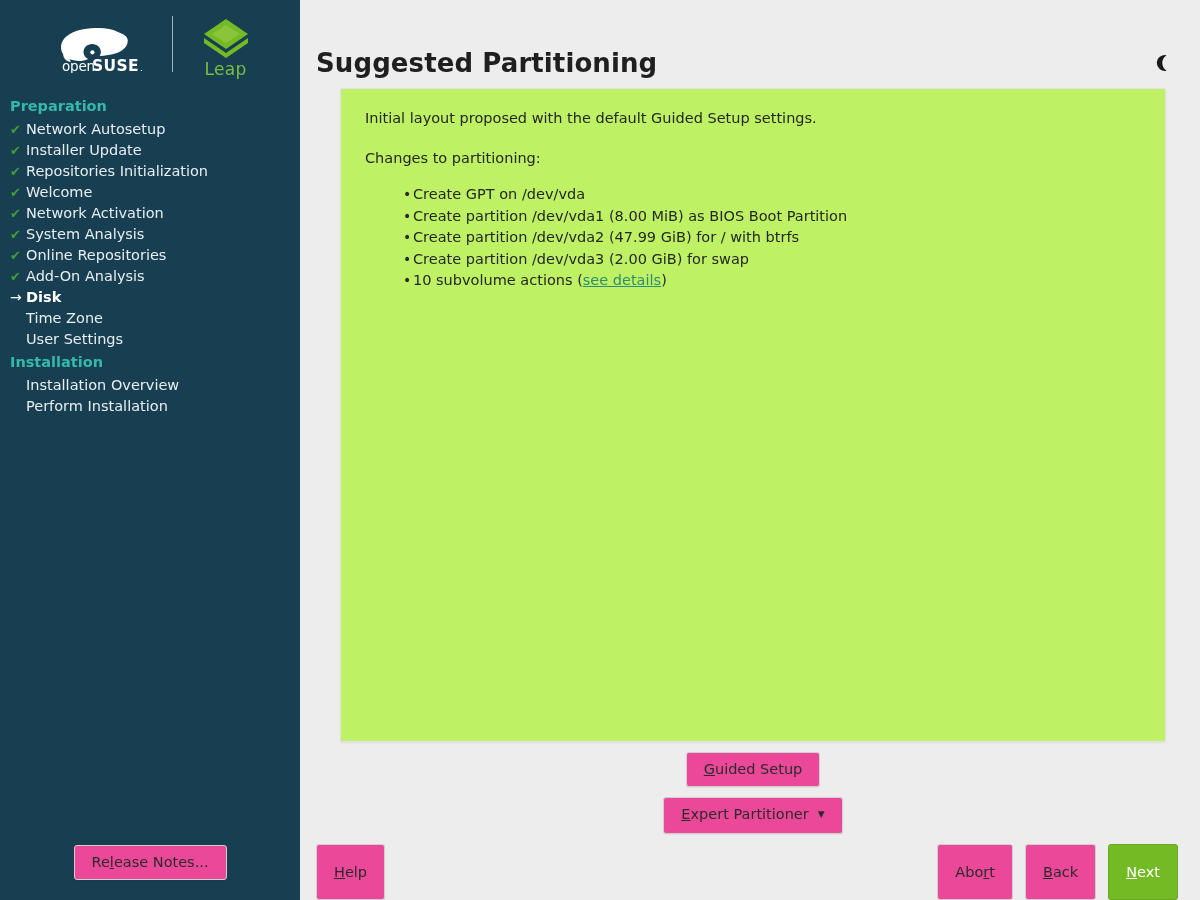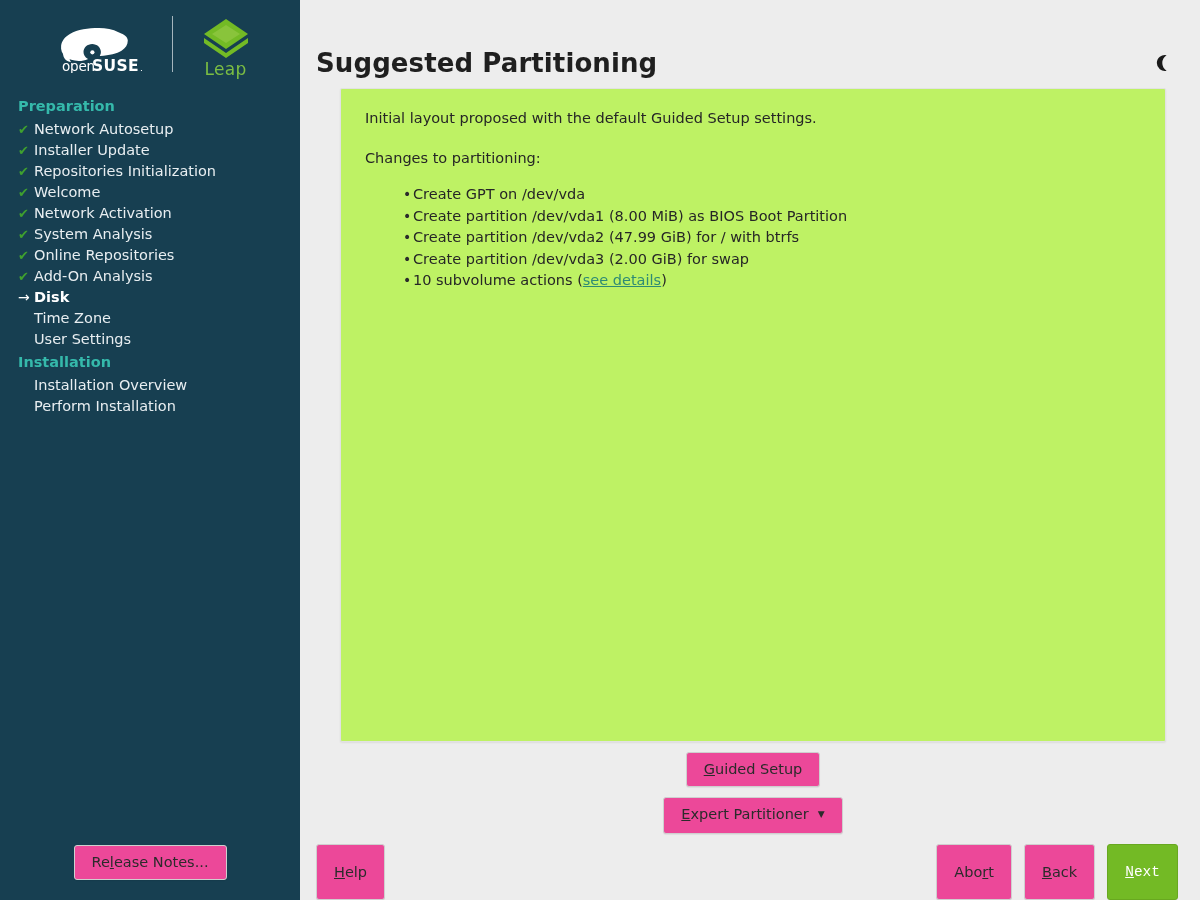--- a/index.html
+++ b/index.html
@@ -26,21 +26,21 @@
   .brand-div {
     width: 1px; height: 56px; background: #d6dde1; opacity: .75;
     margin: 0 16px 6px 16px;
   }
   .brand-leap { display: flex; flex-direction: column; align-items: center; width: 74px; }
   .leap-label {
     color: #7bbd43; font-size: 17px; letter-spacing: .3px; margin-top: 1px;
     font-family: "DejaVu Sans", "Liberation Sans", sans-serif;
   }
 
-  .nav { padding: 4px 0 0 8px; }
+  .nav { padding: 4px 0 0 0; }
   .nav-section {
     color: #35b9ab; font-weight: bold; font-size: 14.5px;
     padding: 2px 0 2px 10px; line-height: 21px;
   }
   .nav-item {
     display: flex; align-items: baseline;
     color: #e8eef1; font-size: 14.5px; line-height: 21px;
     padding: 0 0 0 10px; white-space: nowrap;
   }
   .nav-item .mark {
@@ -67,21 +67,21 @@
     font-size: 14.5px;
     font-family: "DejaVu Sans", "Liberation Sans", sans-serif;
     padding: 7px 17px 8px 17px;
     line-height: 18px;
     cursor: default;
     white-space: nowrap;
     box-shadow: 0 1px 1px rgba(0,0,0,.06);
   }
   .btn .acc { text-decoration: underline; }
   .btn.primary {
-    background: #73ba25; border-color: #68a820; color: #ffffff; font-weight: normal; font-family: Liberation Mono, monospace;
+    background: #73ba25; border-color: #68a820; color: #ffffff; font-weight: normal;
   }
   .btn.caret::after {
     content: "\25BC"; font-size: 9px; margin-left: 9px; position: relative; top: -2px;
   }
 
   
   #main { position: relative; flex: 1 1 auto; height: 900px; background: #ededed; }
 
   #header {
     height: 78px; display: flex; align-items: flex-end;

